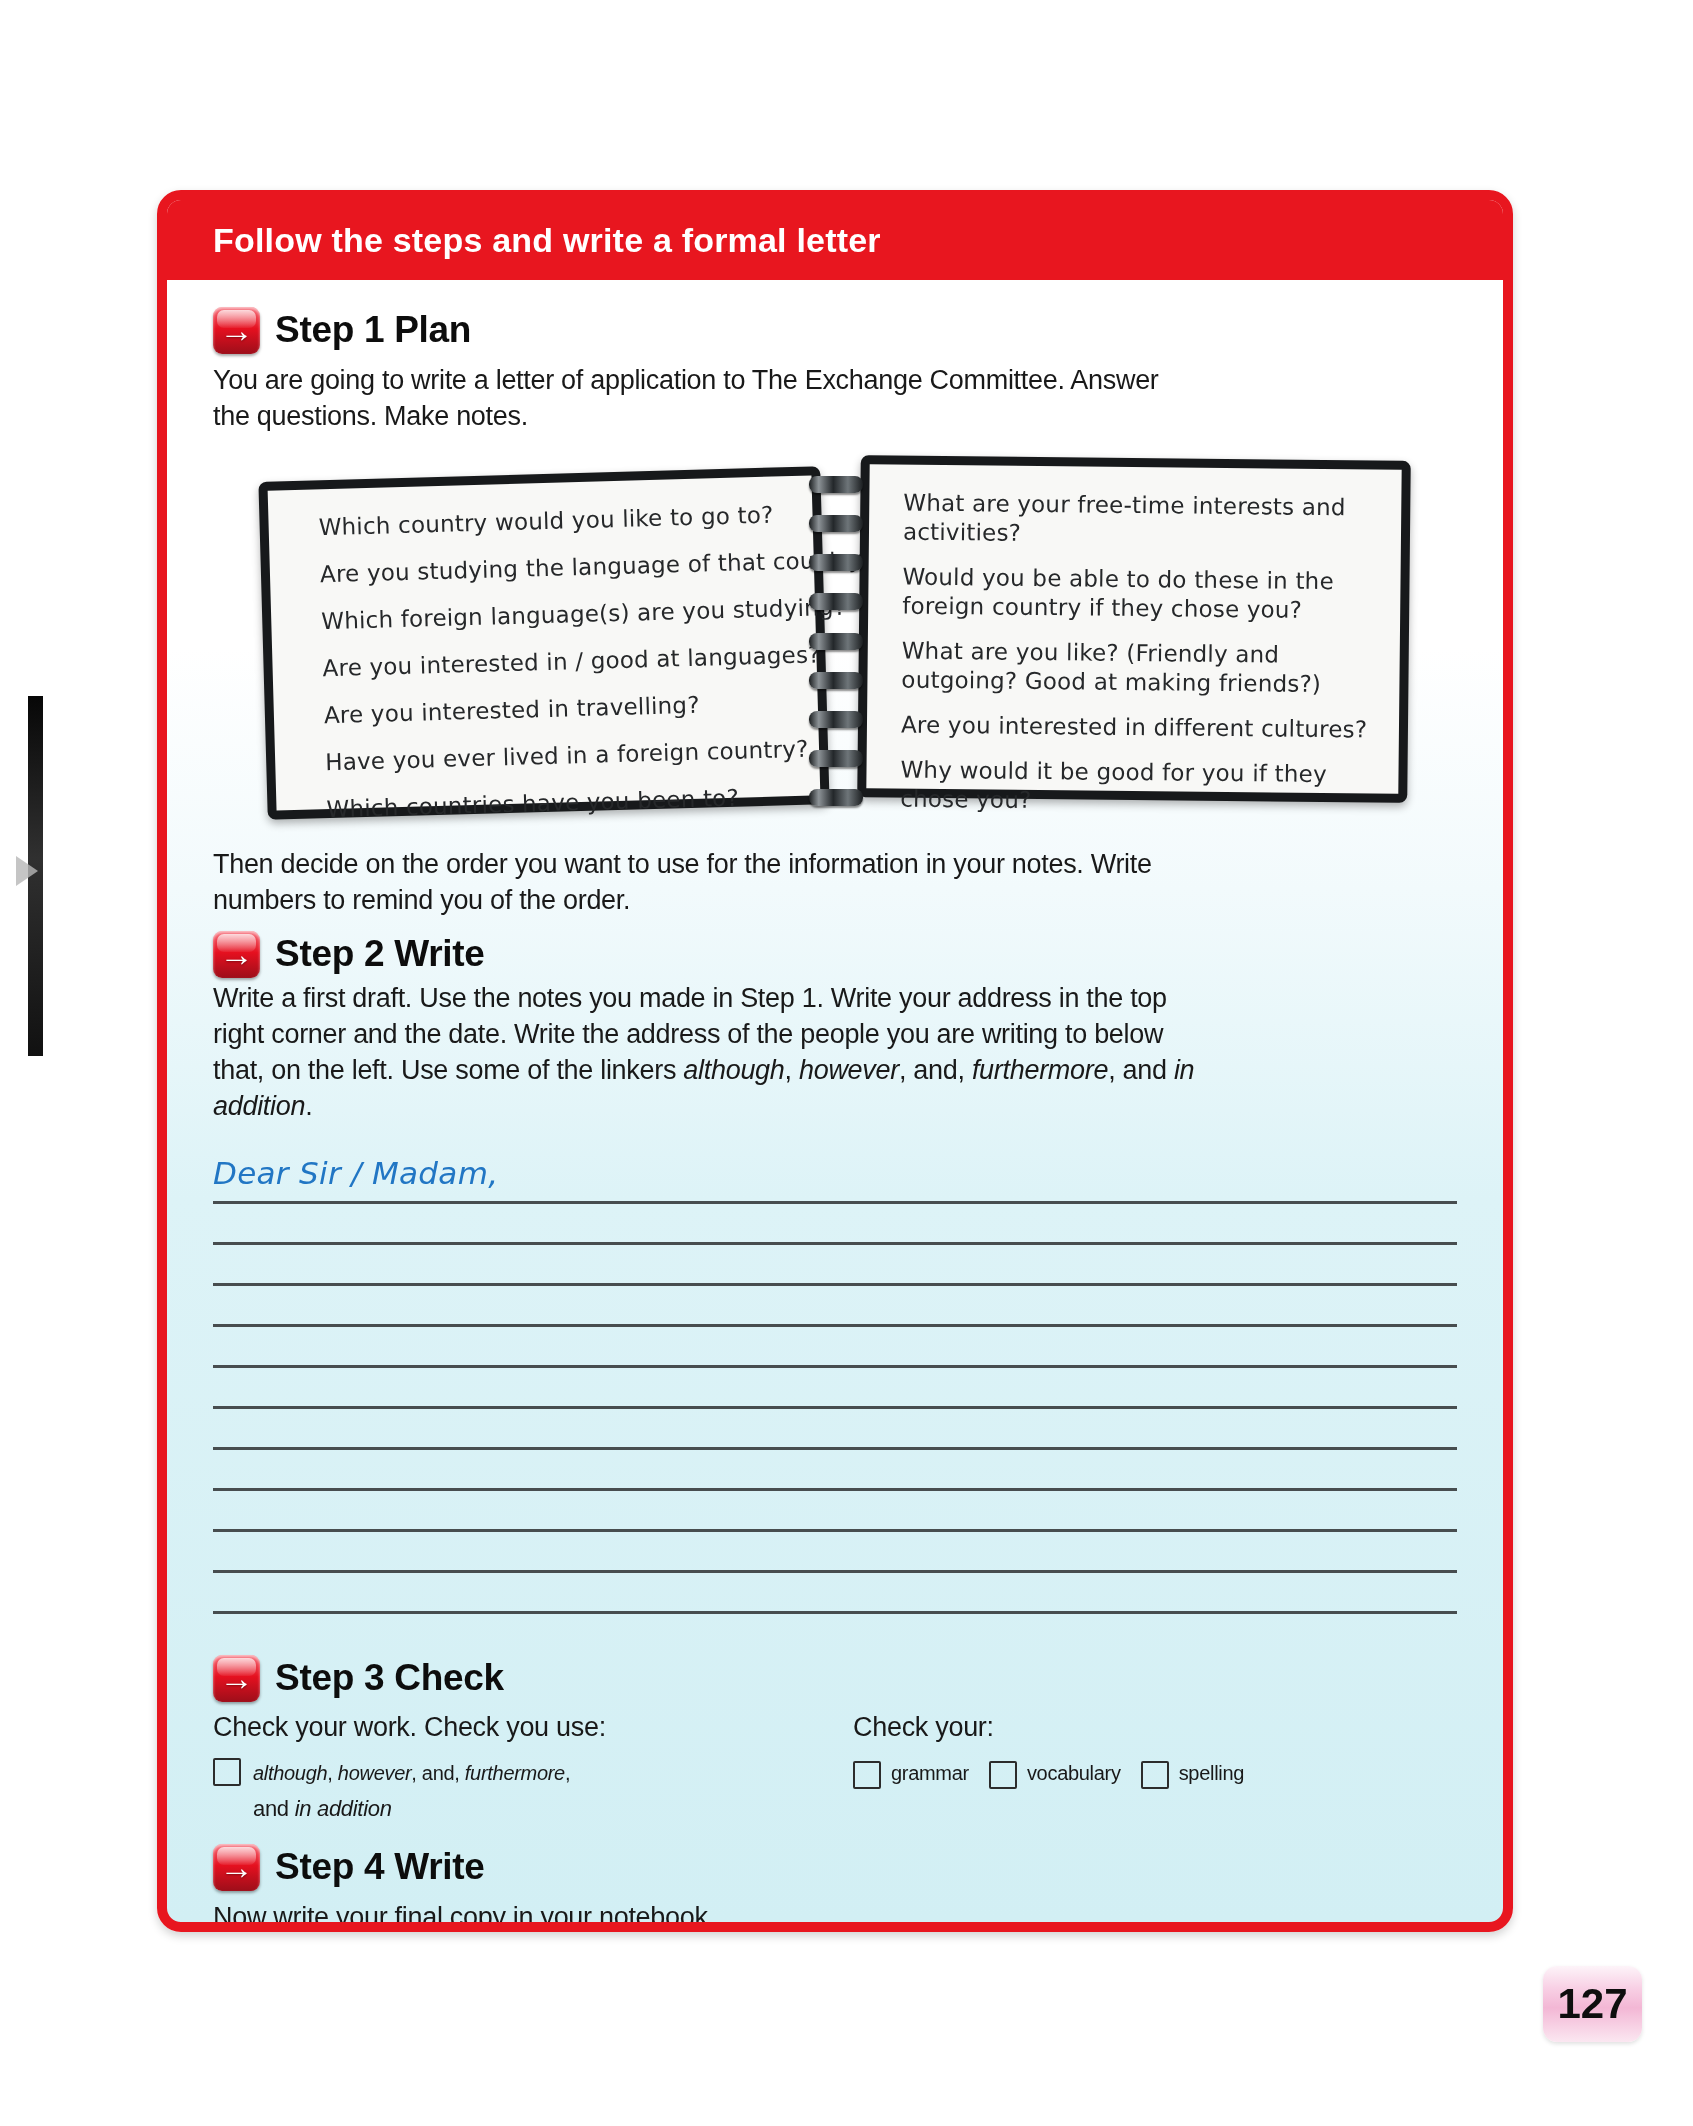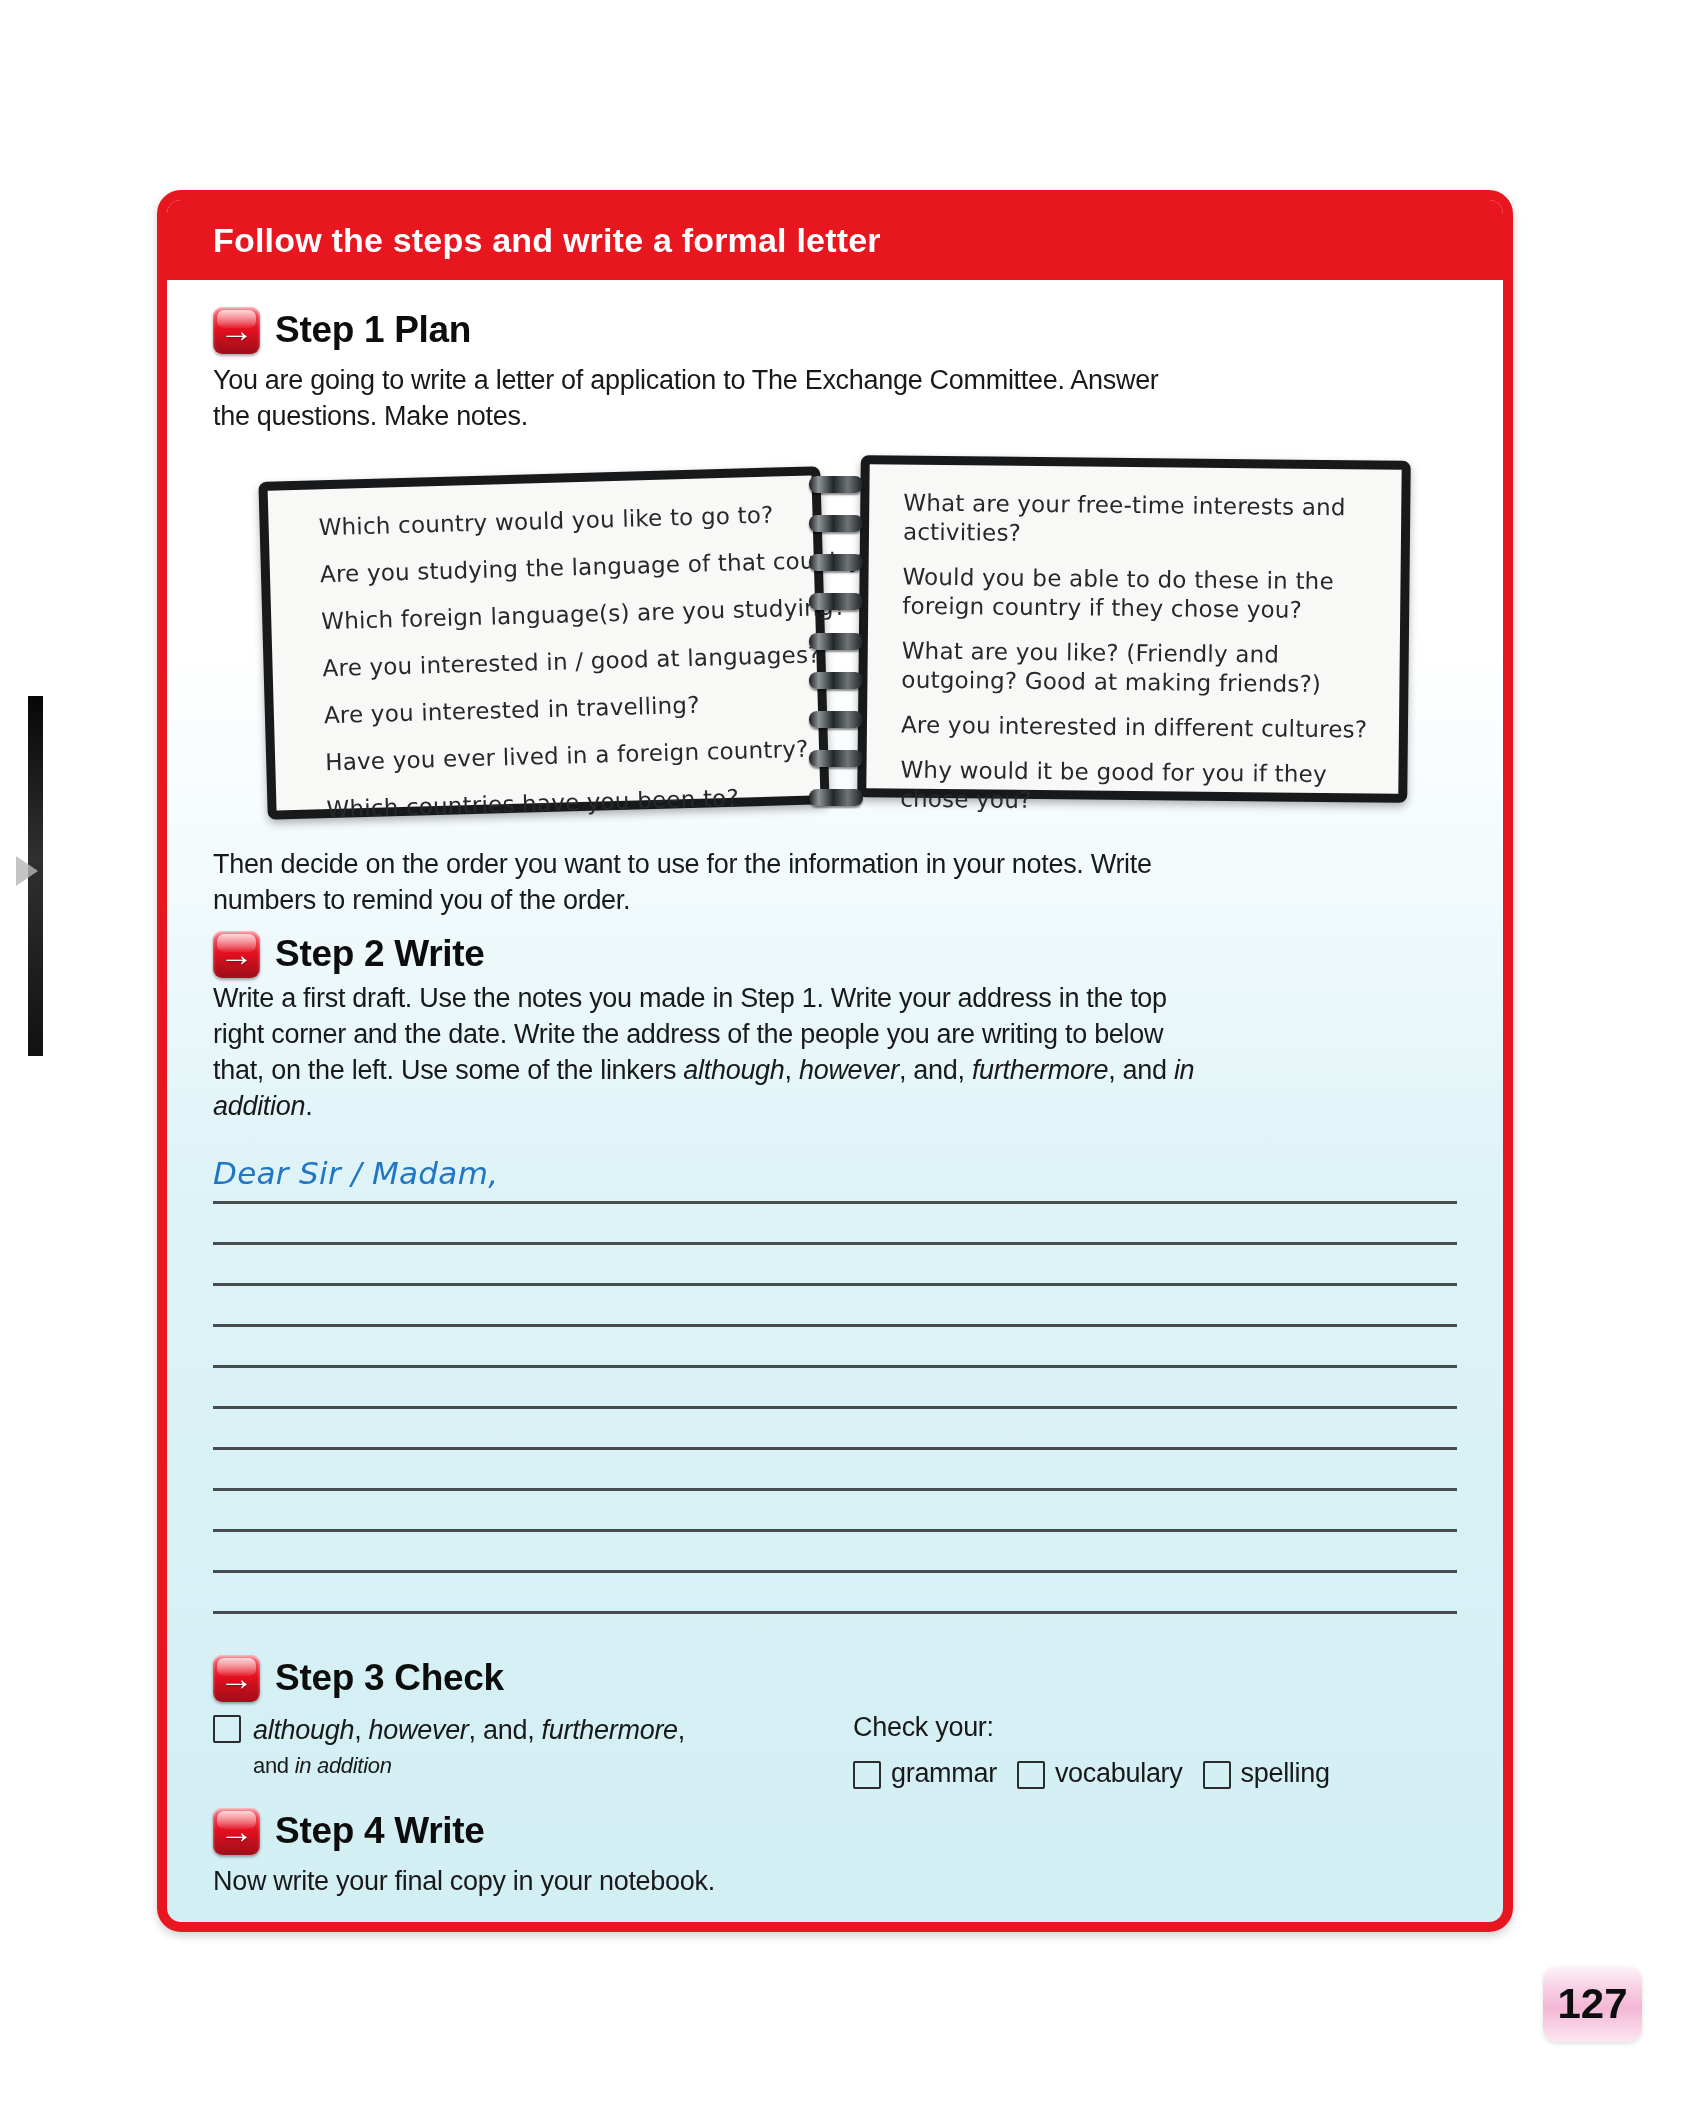--- a/index.html
+++ b/index.html
@@ -63,21 +63,21 @@
   .script{font-family:"DejaVu Sans",sans-serif;font-style:italic;font-size:31px;color:#2176c4;letter-spacing:.3px;}
 
   
   .check-cols{display:flex;margin-top:8px;}
   .check-left{width:640px;flex:0 0 auto;}
   .check-right{flex:1;}
   .check-heading{font-size:27px;letter-spacing:-.3px;color:#191919;margin-bottom:12px;}
   .chk-row{display:flex;align-items:flex-start;gap:12px;}
   .chk{width:28px;height:28px;box-sizing:border-box;border:2.5px solid #2c2c2c;border-radius:2px;background:transparent;
     flex:0 0 auto;margin-top:3px;}
-  .chk-label{font-size:27px;line-height:36px;letter-spacing:-.3px;color:#191919;}
+  .chk-label{font-size:20px;line-height:36px;letter-spacing:-.3px;color:#191919;}
   .chk-indent{margin-left:40px;font-size:22px;line-height:36px;letter-spacing:-.3px;color:#191919;}
   .check-items{display:flex;gap:20px;}
   .check-items .chk-row{align-items:center;gap:10px;}
 
   
   .page-badge{position:absolute;left:1543px;top:1966px;width:99px;height:76px;border-radius:14px;
     background:linear-gradient(180deg,#fdf4f9 0%,#f8cfe4 30%,#f3b7d5 55%,#fbe7f1 100%);
     box-shadow:0 2px 4px rgba(0,0,0,.12);display:flex;align-items:center;justify-content:center;}
   .page-num{font-size:42px;font-weight:bold;color:#0e0e0e;}
   .mt-outro{margin-top:16px;max-width:965px;}
@@ -197,20 +197,21 @@
 
     <div class="step-head mt-step3">
       <div class="step-icon">
           <span class="step-arrow">→</span>
         </div>
       <div class="step-label">Step 3 Check</div>
     </div>
 
     <div class="check-cols">
       <div class="check-left">
+        <div class="check-heading">Check your work. Check you use:</div>
         <div class="chk-row">
           <span class="chk"></span>
           <span class="chk-label"><span class="it">although</span><span>, </span><span class="it">however</span><span>, and, </span><span class="it">furthermore</span><span>,</span></span>
         </div>
         <div class="chk-indent"><span>and </span><span class="it">in addition</span></div>
       </div>
       <div class="check-right">
         <div class="check-heading">Check your:</div>
         <div class="check-items">
 

